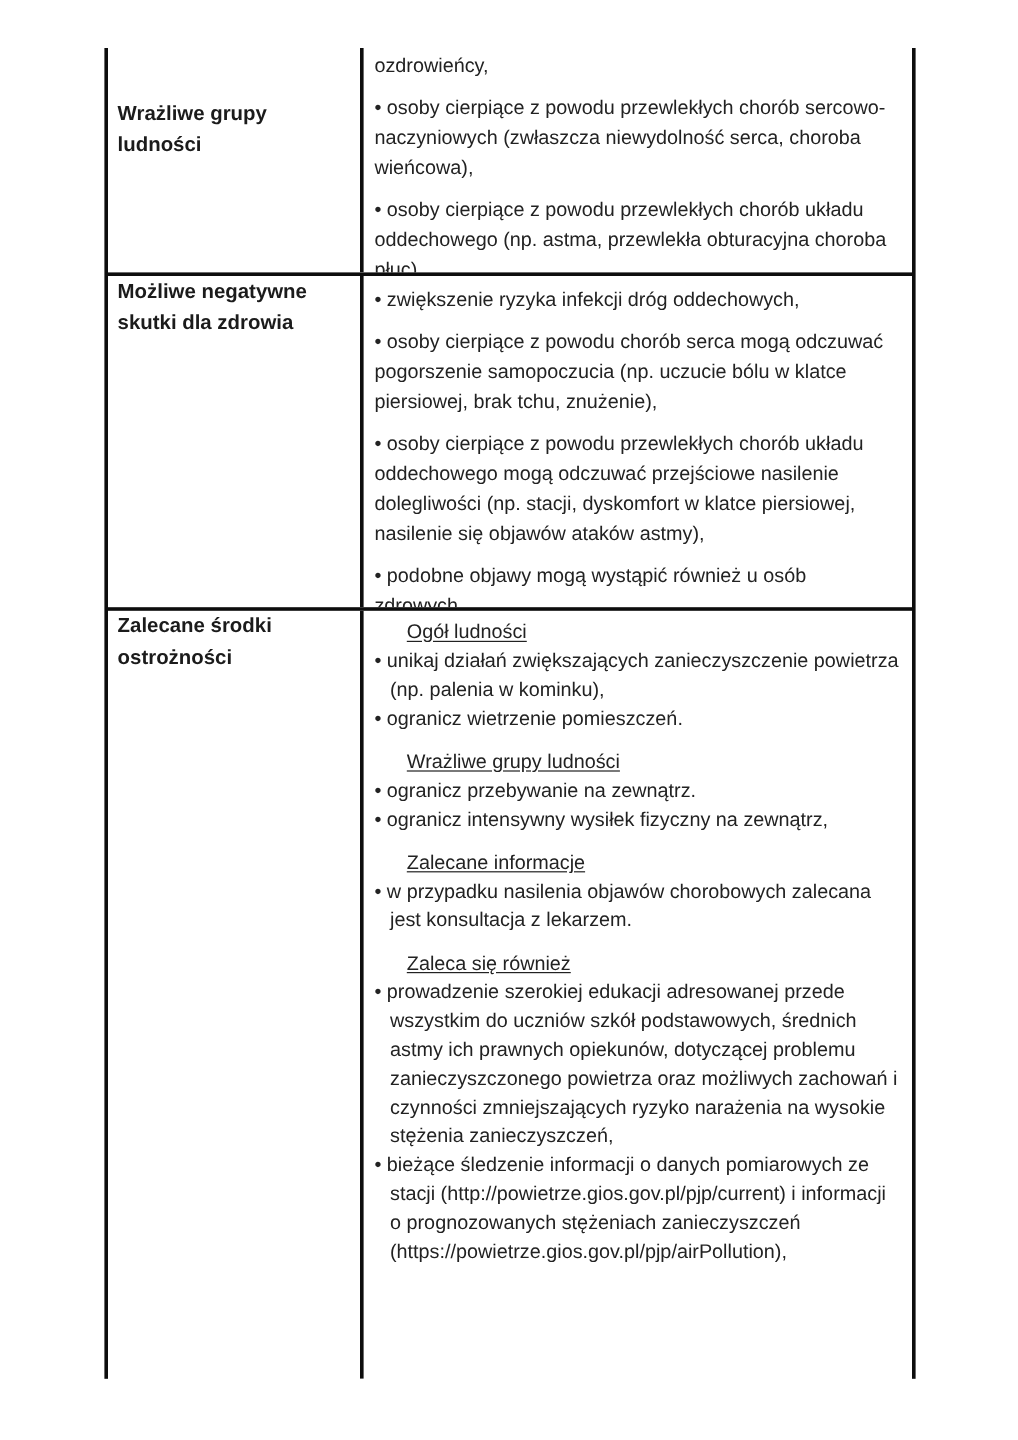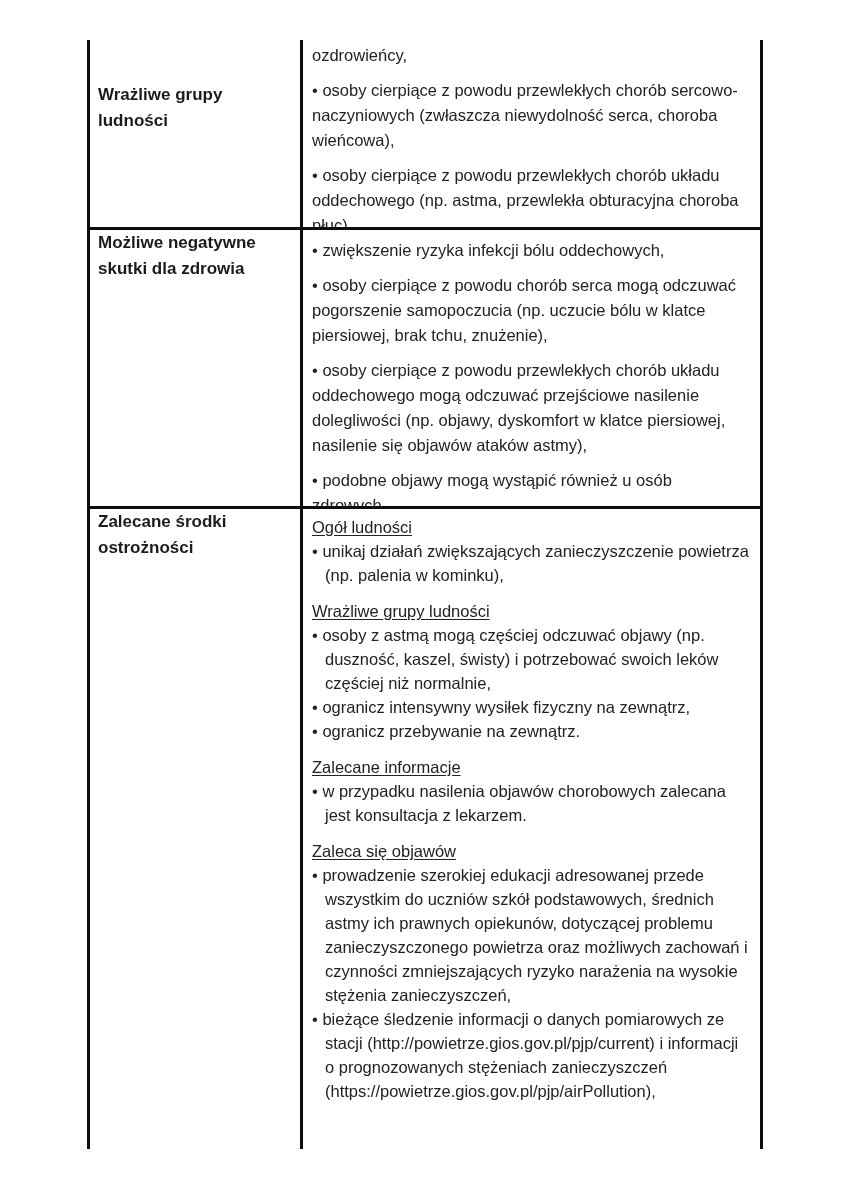--- a/index.html
+++ b/index.html
@@ -46,21 +46,21 @@
     color:#222222;
   }
   .row-2 .content-cell { padding-top:8px; }
   .row-3 .content-cell { padding-top:6px; line-height:24px; }
 
   .para { margin-bottom:10px; }
   .para.bulleted::before { content:"\2022\00a0"; }
 
   .group { margin-top:12px; }
   .group:first-child { margin-top:0; }
-  .group-heading { text-decoration:underline; text-underline-offset:2px; }
+  .group-heading { text-decoration:underline; text-underline-offset:2px;margin-left:27px; }
   .hbullet { padding-left:13px; text-indent:-13px; }
   .hbullet::before { content:"\2022\00a0"; }
 </style>
 </head>
 <body>
 
 <div class="page">
   <div class="advisory-table">
 
     <div class="t-row row-1 bordered">
@@ -72,52 +72,52 @@
         <div class="para bulleted">osoby cierpiące z powodu przewlekłych chorób sercowo-naczyniowych (zwłaszcza niewydolność serca, choroba wieńcowa),</div>
         <div class="para bulleted">osoby cierpiące z powodu przewlekłych chorób układu oddechowego (np. astma, przewlekła obturacyjna choroba płuc).</div>
       </div>
     </div>
 
     <div class="t-row row-2 bordered">
       <div class="label-cell">
         <div class="label-text">Możliwe negatywne skutki dla zdrowia</div>
       </div>
       <div class="content-cell">
-        <div class="para bulleted">zwiększenie ryzyka infekcji bólu oddechowych,</div>
+        <div class="para bulleted">zwiększenie ryzyka infekcji dróg oddechowych,</div>
         <div class="para bulleted">osoby cierpiące z powodu chorób serca mogą odczuwać pogorszenie samopoczucia (np. uczucie bólu w klatce piersiowej, brak tchu, znużenie),</div>
-        <div class="para bulleted">osoby cierpiące z powodu przewlekłych chorób układu oddechowego mogą odczuwać przejściowe nasilenie dolegliwości (np. objawy, dyskomfort w klatce piersiowej, nasilenie się objawów ataków astmy),</div>
+        <div class="para bulleted">osoby cierpiące z powodu przewlekłych chorób układu oddechowego mogą odczuwać przejściowe nasilenie dolegliwości (np. stacji, dyskomfort w klatce piersiowej, nasilenie się objawów ataków astmy),</div>
         <div class="para bulleted">podobne objawy mogą wystąpić również u osób zdrowych.</div>
       </div>
     </div>
 
     <div class="t-row row-3">
       <div class="label-cell">
         <div class="label-text">Zalecane środki ostrożności</div>
       </div>
       <div class="content-cell">
 
         <div class="group">
           <div class="group-heading">Ogół ludności</div>
           <div class="hbullet">unikaj działań zwiększających zanieczyszczenie powietrza (np. palenia w kominku),</div>
+          <div class="hbullet">ogranicz wietrzenie pomieszczeń.</div>
         </div>
 
         <div class="group">
           <div class="group-heading">Wrażliwe grupy ludności</div>
-          <div class="hbullet">osoby z astmą mogą częściej odczuwać objawy (np. duszność, kaszel, świsty) i potrzebować swoich leków częściej niż normalnie,</div>
+          <div class="hbullet">ogranicz przebywanie na zewnątrz.</div>
           <div class="hbullet">ogranicz intensywny wysiłek fizyczny na zewnątrz,</div>
-          <div class="hbullet">ogranicz przebywanie na zewnątrz.</div>
         </div>
 
         <div class="group">
           <div class="group-heading">Zalecane informacje</div>
           <div class="hbullet">w przypadku nasilenia objawów chorobowych zalecana jest konsultacja z lekarzem.</div>
         </div>
 
         <div class="group">
-          <div class="group-heading">Zaleca się objawów</div>
+          <div class="group-heading">Zaleca się również</div>
           <div class="hbullet">prowadzenie szerokiej edukacji adresowanej przede wszystkim do uczniów szkół podstawowych, średnich astmy ich prawnych opiekunów, dotyczącej problemu zanieczyszczonego powietrza oraz możliwych zachowań i czynności zmniejszających ryzyko narażenia na wysokie stężenia zanieczyszczeń,</div>
           <div class="hbullet">bieżące śledzenie informacji o danych pomiarowych ze stacji (http://powietrze.gios.gov.pl/pjp/current) i informacji o prognozowanych stężeniach zanieczyszczeń (https://powietrze.gios.gov.pl/pjp/airPollution),</div>
         </div>
 
       </div>
     </div>
 
   </div>
 </div>
 

